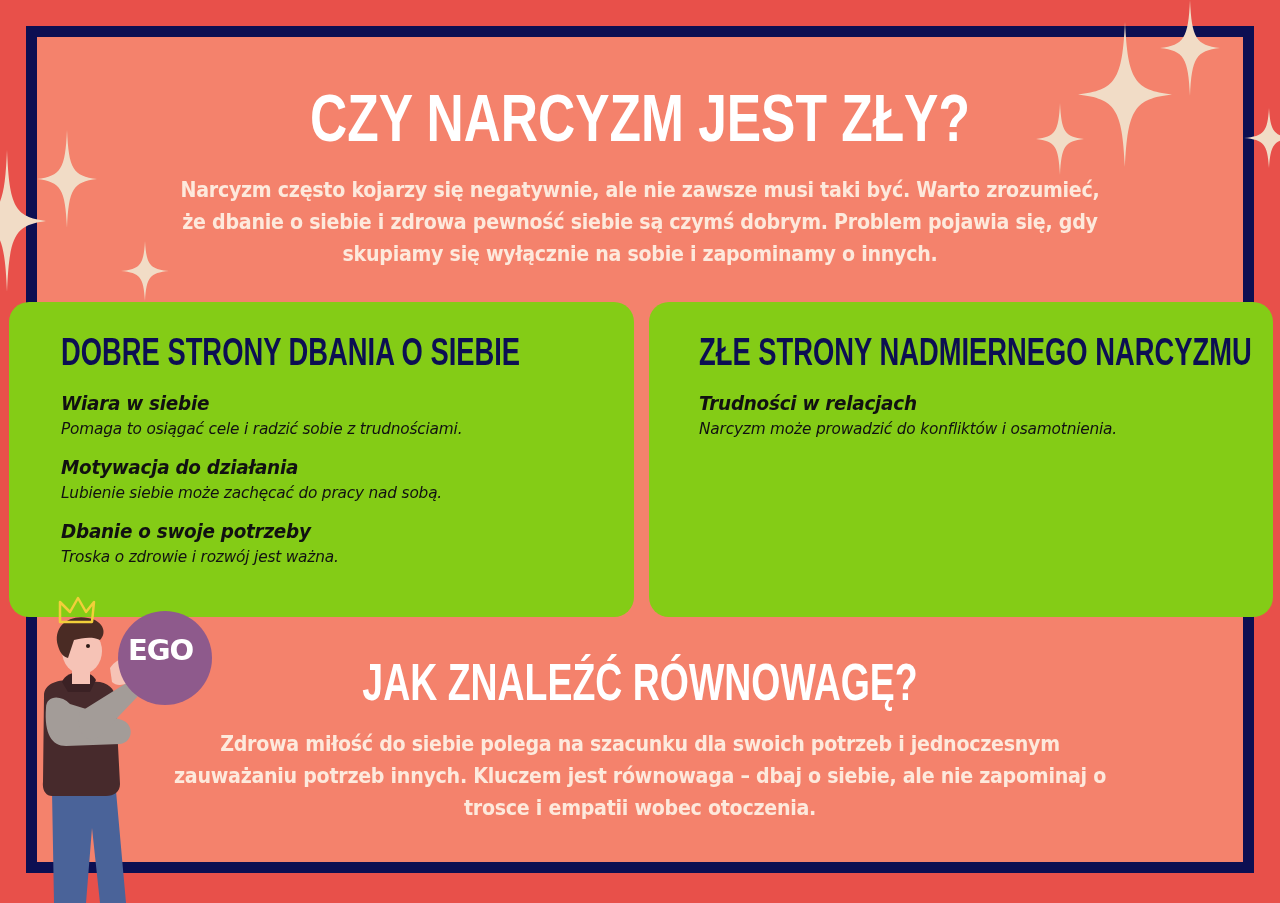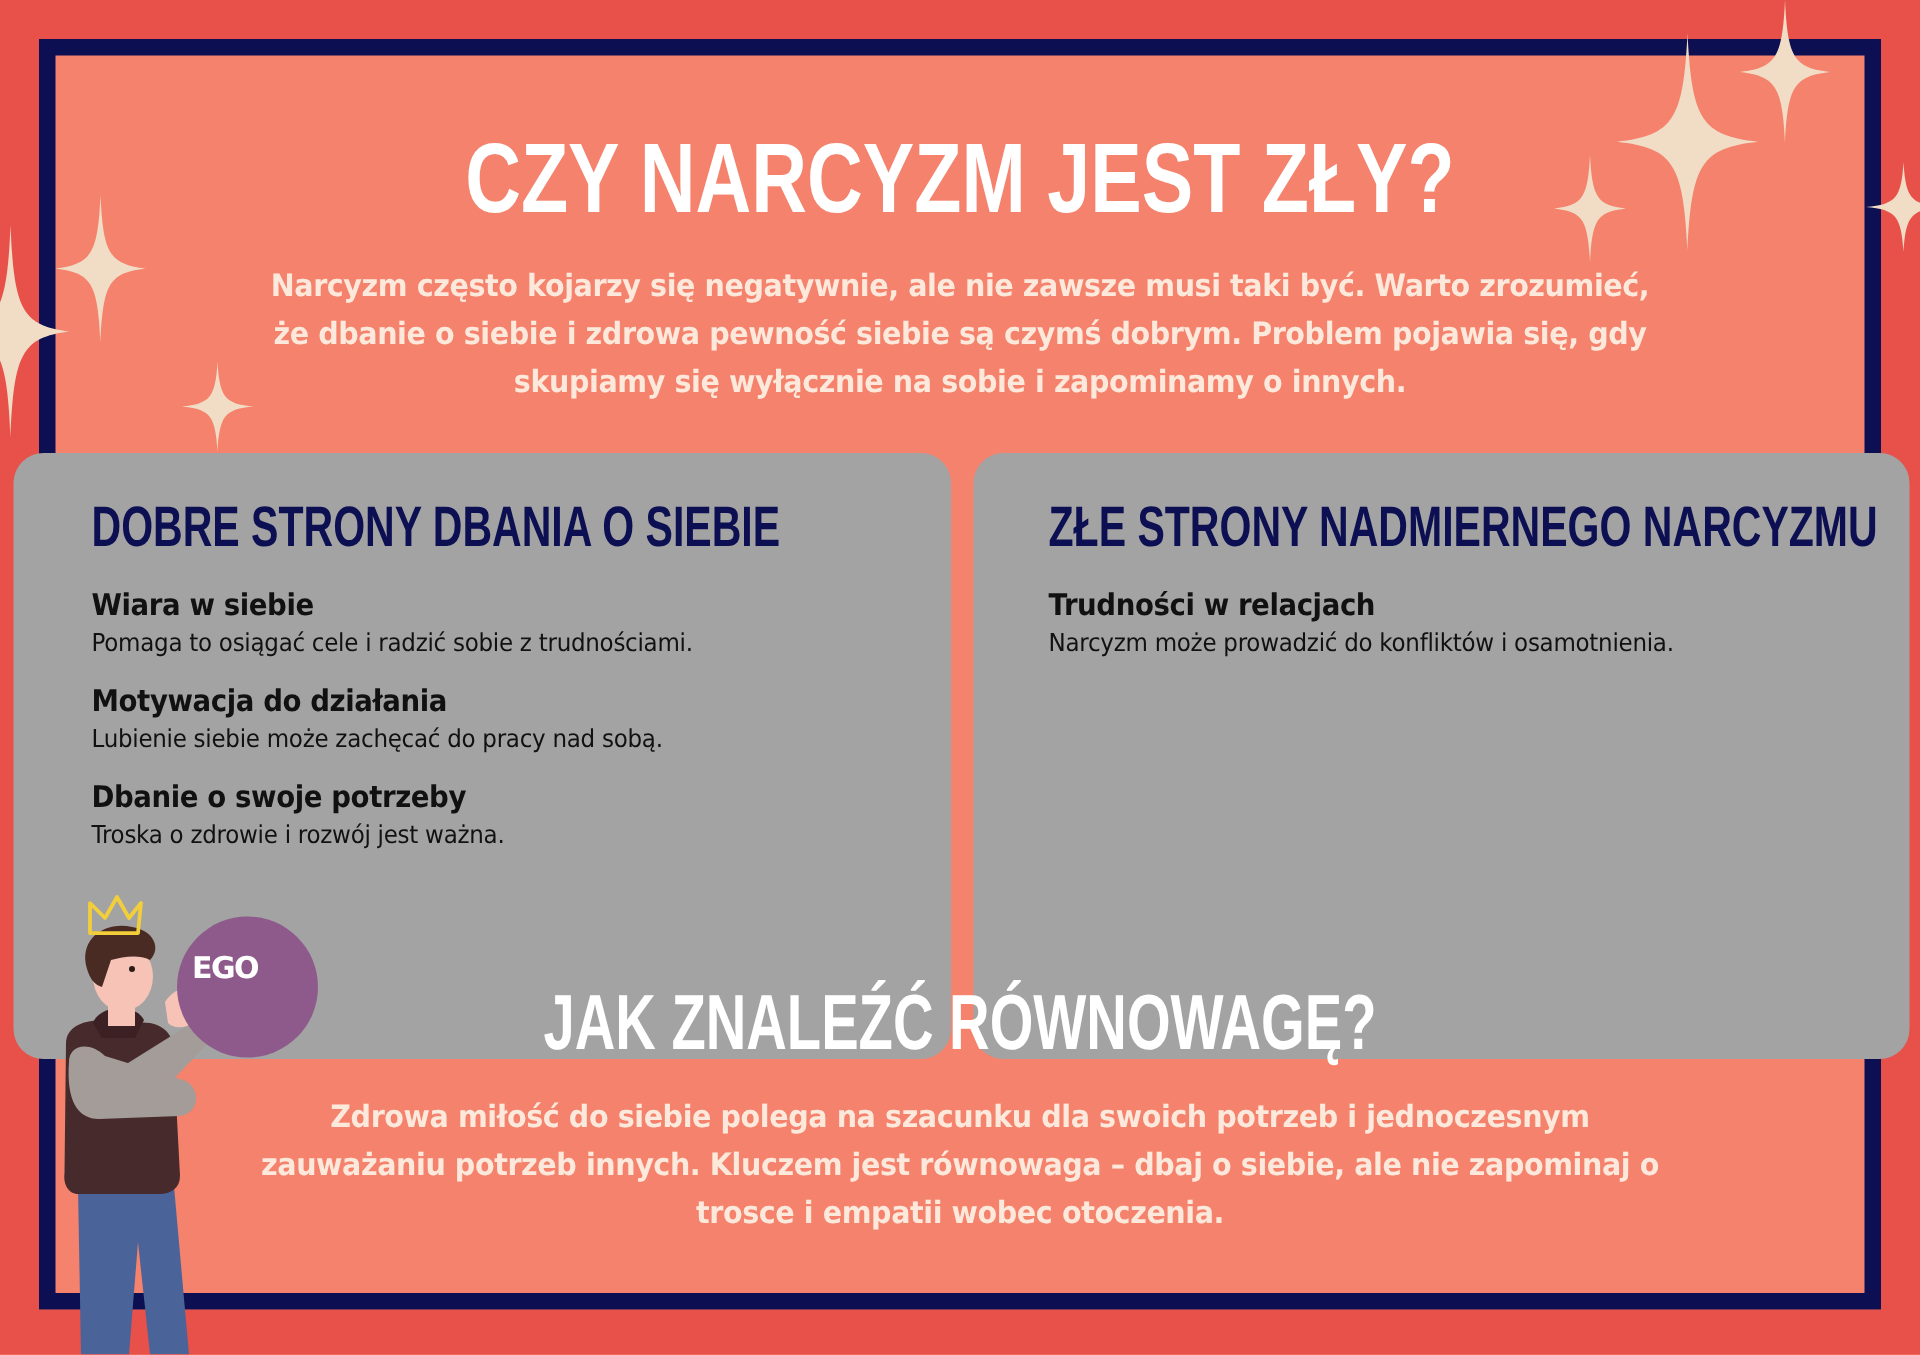--- a/index.html
+++ b/index.html
@@ -21,32 +21,32 @@
     transform:scaleX(0.78); transform-origin:center;
     line-height:76px;
   }
   .intro {
     position:absolute; left:140px; width:1000px; top:174px; text-align:center;
     color:#fde9dc; font-size:20.5px; line-height:32px; font-weight:bold;
     font-family:"DejaVu Sans", sans-serif; letter-spacing:-0.3px;
     transform:scaleX(0.93); transform-origin:center;
   }
   .card {
-    position:absolute; top:302px; height:404px; background:#a3a3a3; border-radius:20px;
+    position:absolute; top:302px; height:315px; background:#84cc16; border-radius:20px;
   }
   .card.left { left:9px; width:625px; }
   .card.right { left:649px; width:624px; }
   .card-title {
     position:absolute; left:52px; top:28px; color:#0c0f52; font-weight:bold;
     font-size:38px; line-height:44px; white-space:nowrap;
     transform:scaleX(0.72); transform-origin:left center;
     font-family:"Liberation Sans", sans-serif;
   }
   .card.right .card-title { left:50px; }
-  .items { position:absolute; left:52px; top:88px; }
+  .items { position:absolute; left:52px; top:88px;font-style:italic; }
   .card.right .items { left:50px; }
   .item-title {
     color:#111111; font-weight:bold; font-size:20px; line-height:26px;
     font-family:"DejaVu Sans", sans-serif; letter-spacing:-0.3px;
     transform:scaleX(0.92); transform-origin:left center; white-space:nowrap;
   }
   .item-desc {
     color:#111111; font-size:16.5px; line-height:22px; margin-bottom:14px; margin-top:2px;
     font-family:"DejaVu Sans", sans-serif; letter-spacing:-0.2px;
     transform:scaleX(0.93); transform-origin:left center; white-space:nowrap;
@@ -60,21 +60,21 @@
   .outro {
     position:absolute; left:130px; width:1020px; top:728px; text-align:center;
     color:#fde9dc; font-size:20.5px; line-height:32px; font-weight:bold;
     font-family:"DejaVu Sans", sans-serif; letter-spacing:-0.3px;
     transform:scaleX(0.93); transform-origin:center;
   }
   .figure { position:absolute; left:30px; top:596px; width:200px; height:307px; }
   .figure svg { display:block; }
   .ego-label {
     position:absolute; left:98px; top:37px; color:#ffffff; font-weight:bold;
-    font-size:20px; font-family:"DejaVu Sans", sans-serif; letter-spacing:-1px;
+    font-size:29px; font-family:"DejaVu Sans", sans-serif; letter-spacing:-1px;
   }
 </style>
 </head>
 <body>
 
 <div class="frame"></div>
 
 <div class="sparkle" style="left:1078px;top:22px;width:94px;height:145px;">
   <svg viewBox="0 0 100 100" preserveAspectRatio="none">
       <path d="M50 0 C53 40 60 47 100 50 C60 53 53 60 50 100 C47 60 40 53 0 50 C40 47 47 40 50 0 Z" fill="#f1dcc6"></path>

